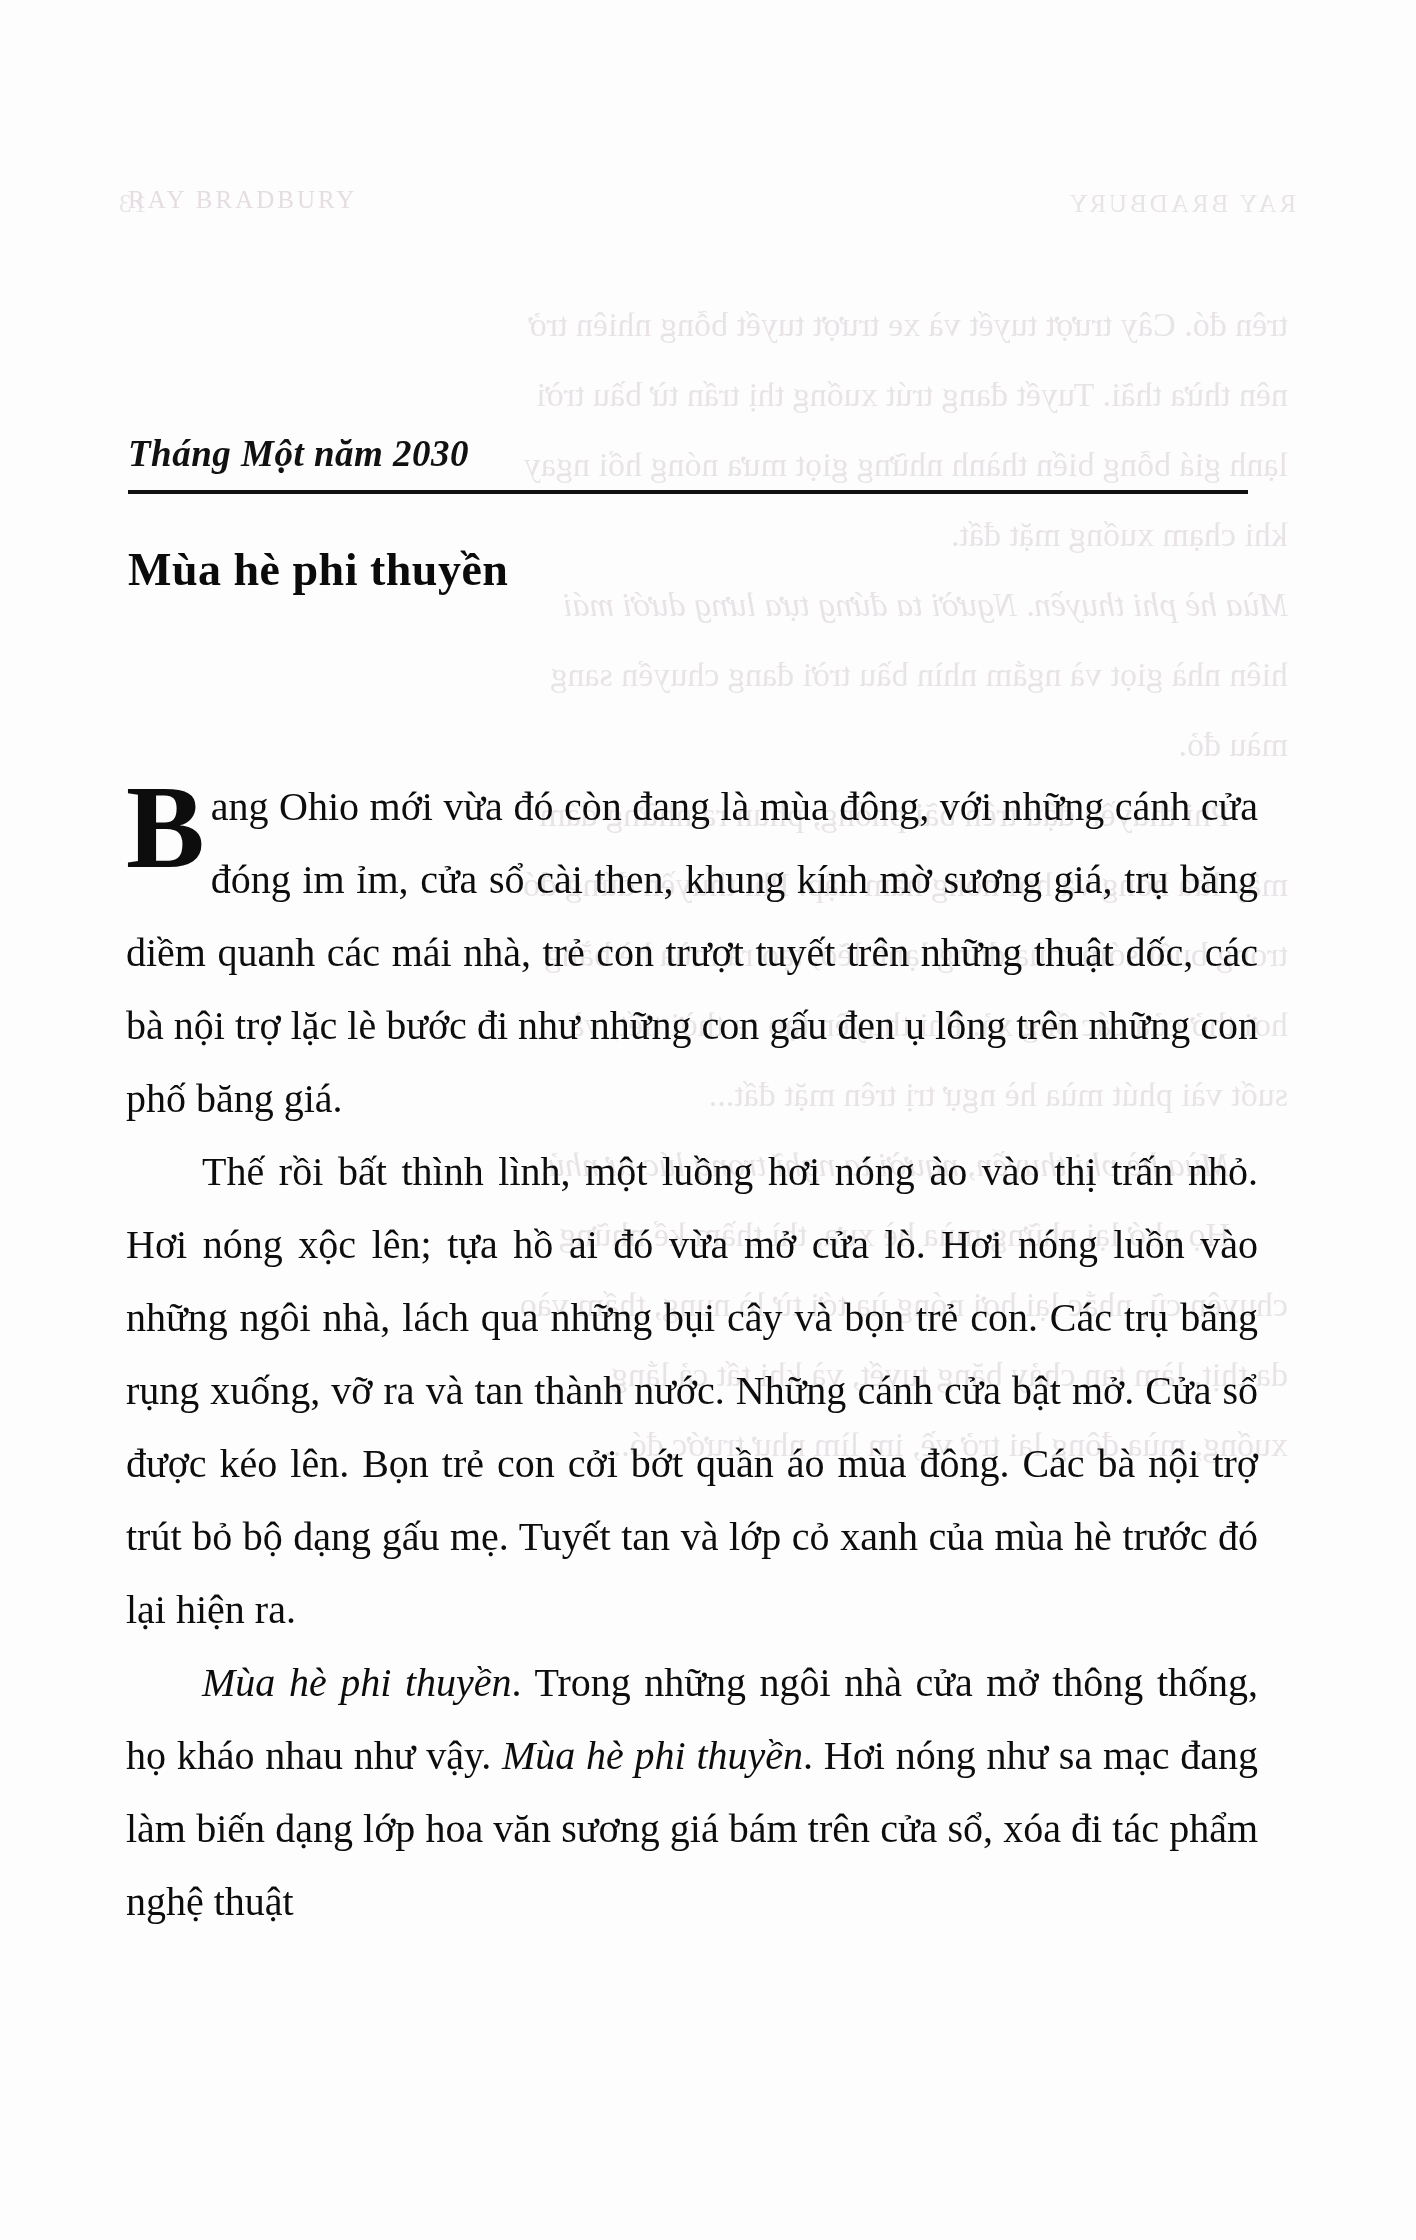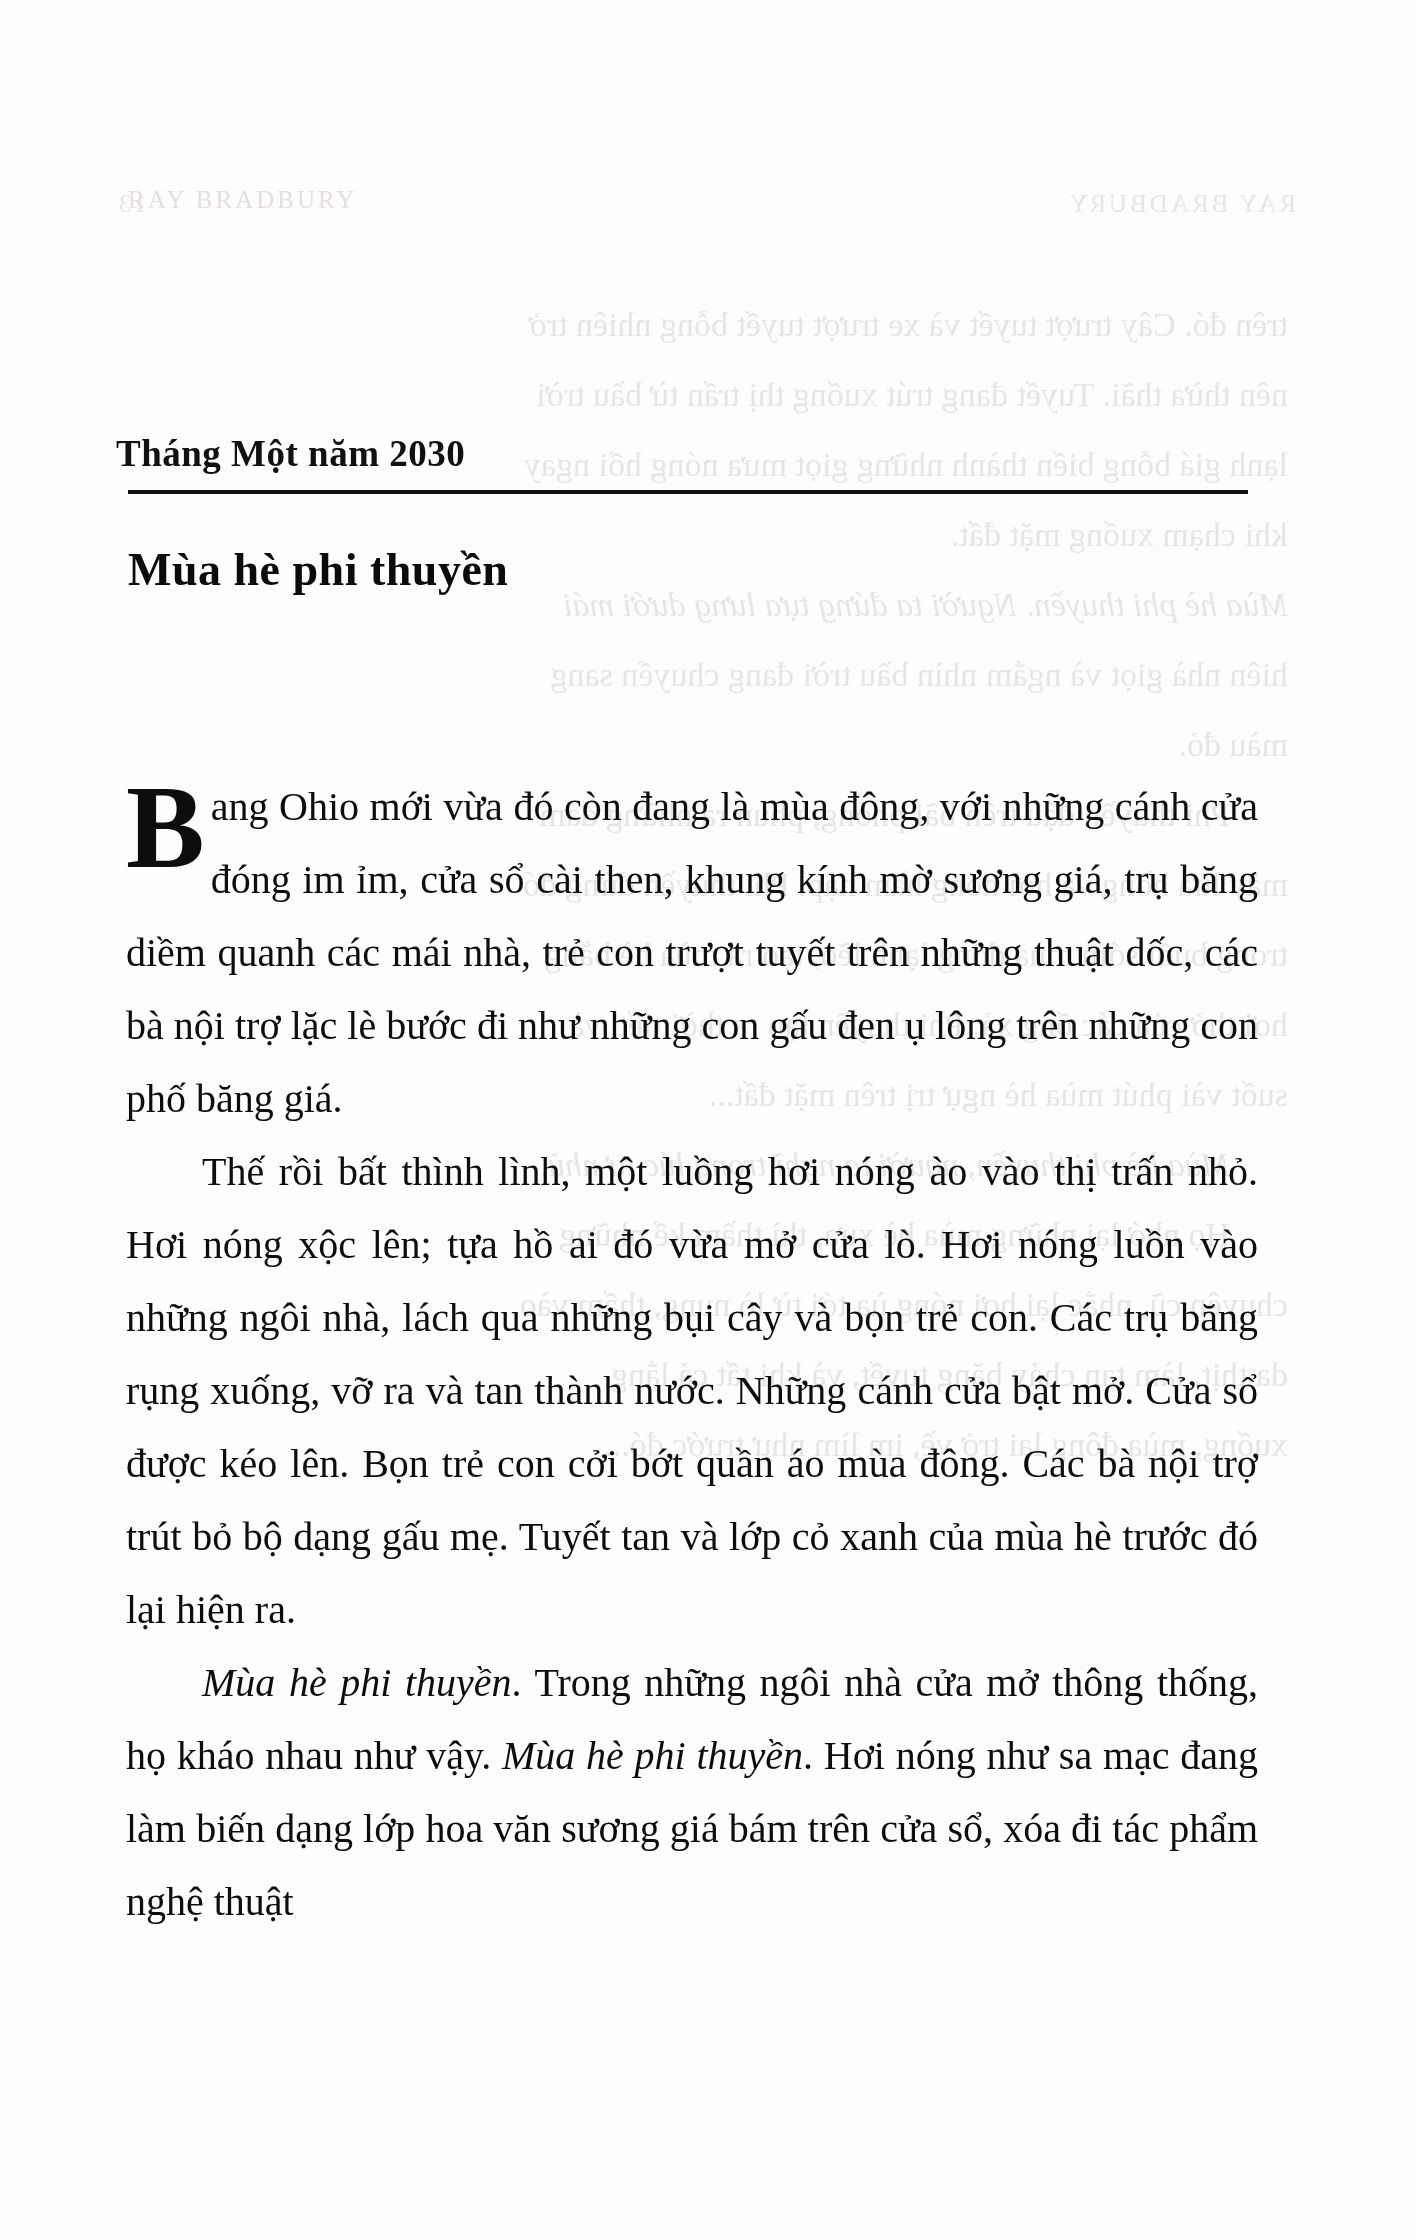--- a/index.html
+++ b/index.html
@@ -64,23 +64,24 @@
     position: absolute;
     left: 128px;
     top: 186px;
     font-size: 25px;
     letter-spacing: 3px;
     color: #e6dde3;
   }
 
   .date-line {
     position: absolute;
-    left: 116px;
+    left: 128px;
     top: 432px;
     font-size: 37px;
+    font-style: italic;
     font-weight: 600;
     letter-spacing: 0.5px;
     color: #111;
     text-align: right;
   }
 
   .rule {
     position: absolute;
     left: 128px;
     top: 490px;

